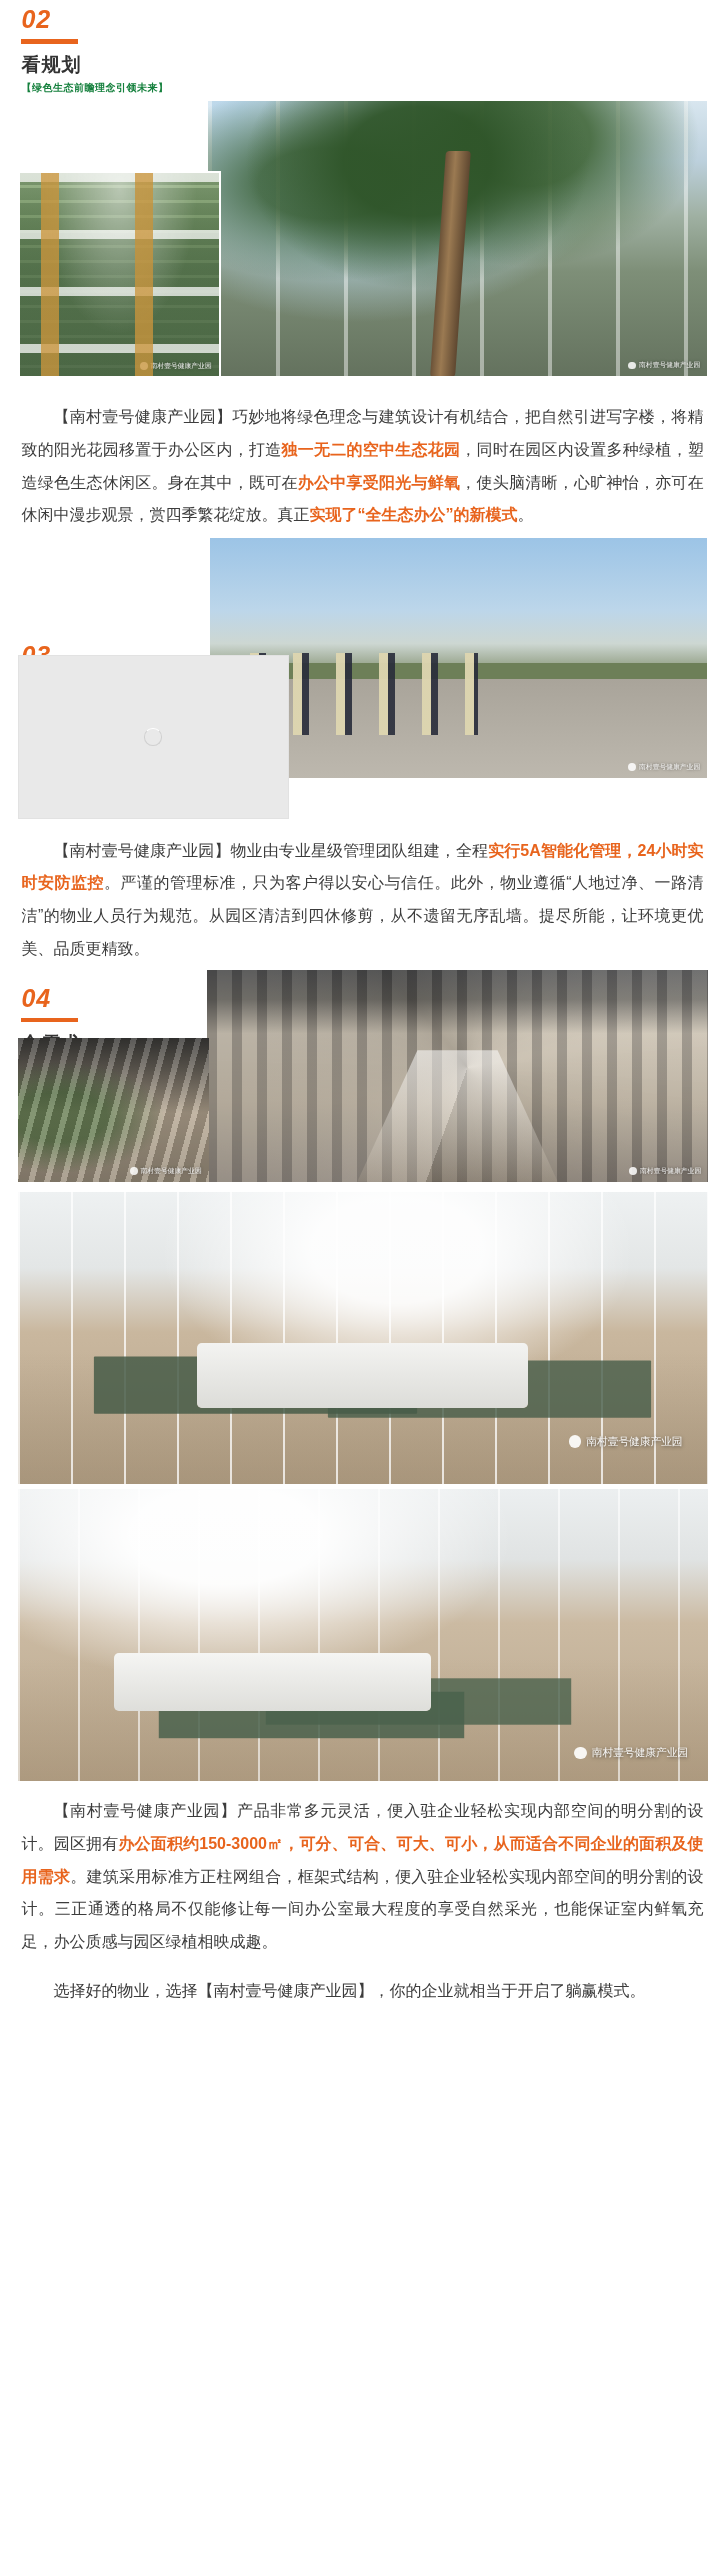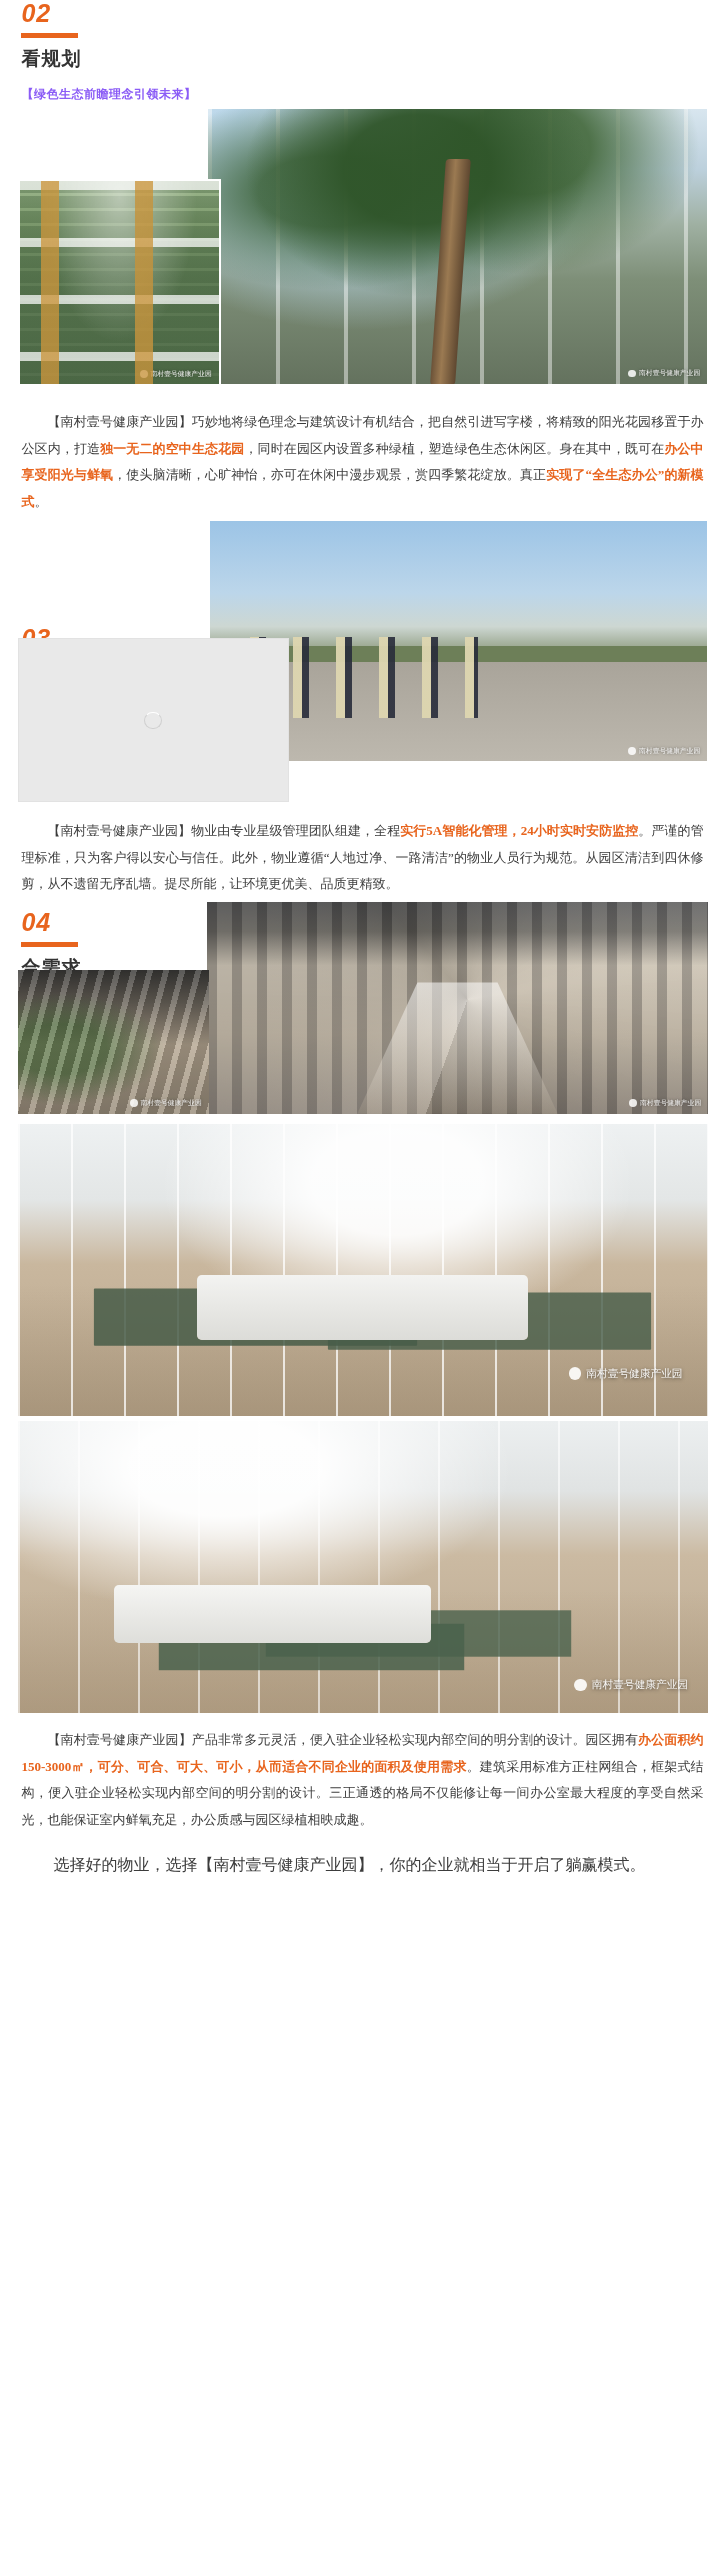--- a/index.html
+++ b/index.html
@@ -35,24 +35,24 @@
     background: #e8641d;
     margin: 6.8px 0 8.8px 0;
   }
   .sec-title {
     font-size: 19px;
     font-weight: bold;
     color: #333;
     letter-spacing: 1px;
   }
   .sec-sub {
-    font-size: 12px;
-    color: #8b5cf6;
+    font-size: 10px;
+    color: #15803d;
     font-weight: bold;
-    margin-top: 14px;
+    margin-top: 3px;
     letter-spacing: 0.5px;
   }
 
   
   .photo {
     position: relative;
     overflow: hidden;
     background: #cfcfcf;
     padding-left: 36px;
   }
@@ -93,27 +93,26 @@
     text-shadow: 0 1px 3.9px rgba(0,0,0,.6);
     white-space: nowrap;
   }
   .photo .wm-big .dot {
     width: 12.7px; height: 12.7px; border-radius: 50%;
     background: rgba(255,255,255,.9);
   }
 
   
   .para {
-    font-size: 13px;
+    font-size: 16px;
     line-height: 2.05;
     color: #3c3c3c;
     text-align: justify;
     margin: 13.6px 21.4px 0 21.4px;
     text-indent: 2em;
-    font-family: Liberation Serif, serif;
   }
   .para .hl { color: #e8641d; font-weight: bold; }
   .para .tag { color: #3c3c3c; }
 
   .closing {
     font-size: 16px;
     color: #3c3c3c;
     line-height: 2;
     margin: 15.6px 21.4px 3.9px 21.4px;
     text-indent: 2em;
@@ -146,21 +145,21 @@
 
   .block04 { position: relative; height: 216px; margin-top: 3.9px; }
   .block04 .big {
     position: absolute; left: 207px; top: 0px;
     width: 501px; height: 212px;
   }
   .block04 .small {
     position: absolute; left: 17.5px; top: 68px;
     width: 191px; height: 144px;
   }
-  .block04 .sec-head { position: absolute; left: 0; top: 8px; }
+  .block04 .sec-head { position: absolute; left: 0; top: 16px; }
 
   .wide {
     margin: 5.8px 17.5px 0 17.5px;
     height: 292px;
   }
   .wide2 {
     margin: 5.8px 17.5px 0 17.5px;
     height: 292px;
   }
 
@@ -312,21 +311,21 @@
     background: linear-gradient(180deg, #f5f5f3, #dedeDA);
     border-radius: 4.9px;
     box-shadow: 39px 33px 0 -5.8px rgba(74,98,76,.85), 146px 19.5px 0 -5.8px rgba(74,98,76,.8);
   }
 </style>
 </head>
 <body>
 
 <div class="page">
 
-  <div class="sec-head" style="padding-top:1px;">
+  <div class="sec-head" style="padding-top:7px;">
     <div class="sec-num">02</div>
     <div class="sec-bar"></div>
     <div class="sec-title">看规划</div>
     <div class="sec-sub">【绿色生态前瞻理念引领未来】</div>
   </div>
 
   <div class="block02">
     <div class="photo big sc-tree">
       <div class="wm">
         <span class="dot"></span>

